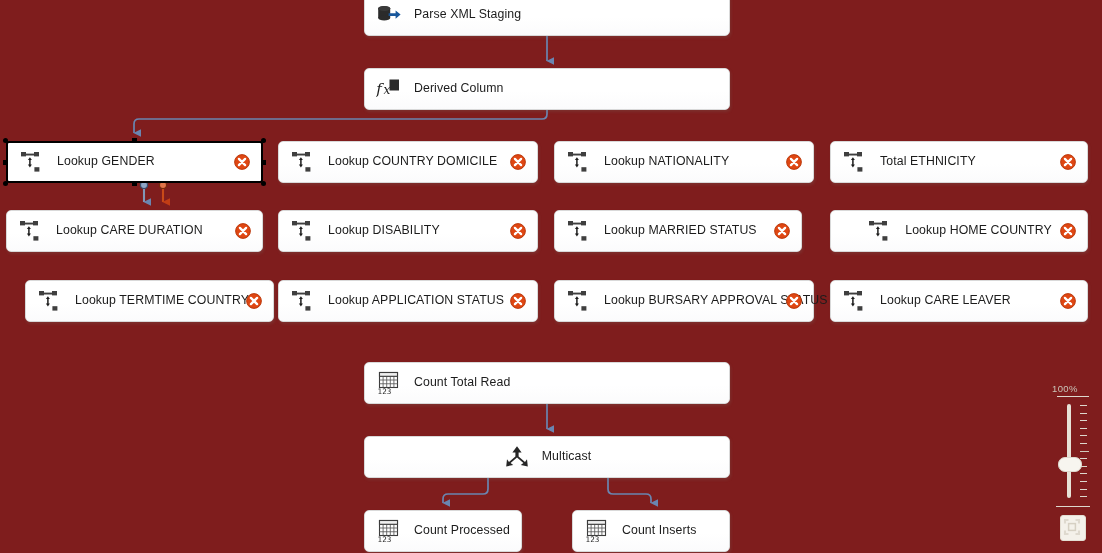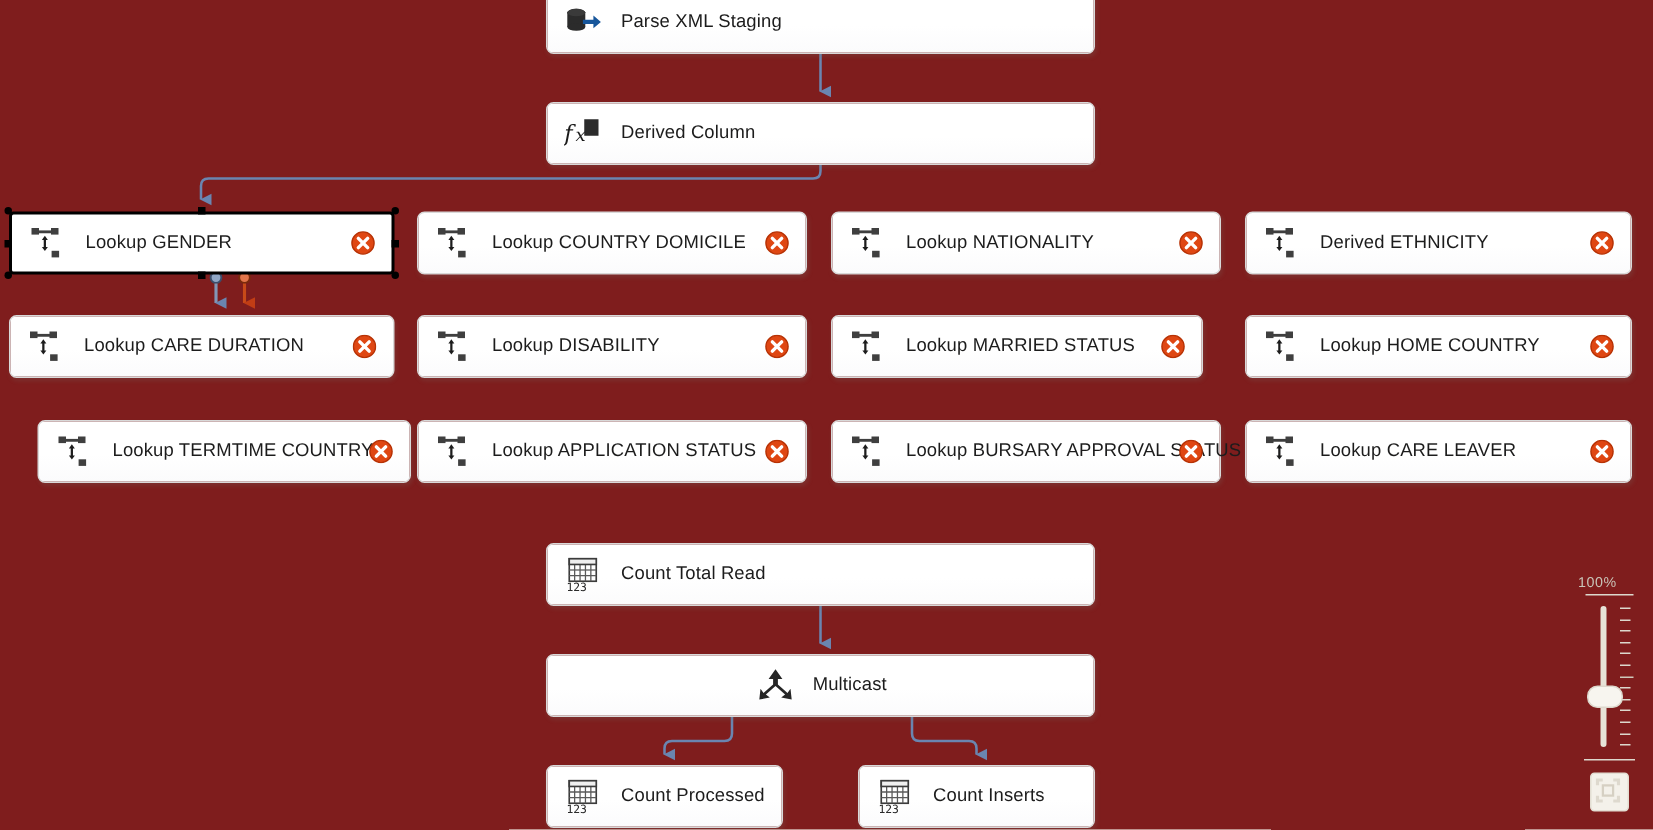--- a/index.html
+++ b/index.html
@@ -297,21 +297,21 @@
           <svg width="26" height="26" viewBox="0 0 26 26">
             <rect x="2" y="3" width="5" height="4.4" fill="#3f3f3f"></rect>
             <rect x="15" y="3" width="5" height="4.4" fill="#3f3f3f"></rect>
             <rect x="6.4" y="4.6" width="9.4" height="1.9" fill="#3f3f3f"></rect>
             <rect x="15.4" y="18.2" width="5" height="4.4" fill="#3f3f3f"></rect>
             <path d="M10.9,8.2 L12.9,11.0 L8.9,11.0 Z" fill="#1d1d1d"></path>
             <path d="M10.9,18.4 L12.9,15.6 L8.9,15.6 Z" fill="#1d1d1d"></path>
             <rect x="10.15" y="10.2" width="1.5" height="6.3" fill="#1d1d1d"></rect>
           </svg>
         </span>
-        <span class="lbl">Derived ETHNICITY</span>
+        <span class="lbl">Total ETHNICITY</span>
         <svg class="err" width="16" height="16" viewBox="0 0 16 16">
           <circle cx="8" cy="8" r="7.4" fill="#df4713"></circle>
           <circle cx="8" cy="8" r="7.4" fill="none" stroke="#b73205" stroke-width="0.9"></circle>
           <path d="M4.9,4.9 L11.1,11.1 M11.1,4.9 L4.9,11.1" stroke="#ffffff" stroke-width="2.3" stroke-linecap="round"></path>
         </svg>
       </div>
       <div class="comp" style="left: 6px; top: 210px; width: 257px; height: 42px;">
         <span class="ico">
           <svg width="26" height="26" viewBox="0 0 26 26">
             <rect x="2" y="3" width="5" height="4.4" fill="#3f3f3f"></rect>
@@ -361,21 +361,21 @@
             <rect x="10.15" y="10.2" width="1.5" height="6.3" fill="#1d1d1d"></rect>
           </svg>
         </span>
         <span class="lbl">Lookup MARRIED STATUS</span>
         <svg class="err" width="16" height="16" viewBox="0 0 16 16">
           <circle cx="8" cy="8" r="7.4" fill="#df4713"></circle>
           <circle cx="8" cy="8" r="7.4" fill="none" stroke="#b73205" stroke-width="0.9"></circle>
           <path d="M4.9,4.9 L11.1,11.1 M11.1,4.9 L4.9,11.1" stroke="#ffffff" stroke-width="2.3" stroke-linecap="round"></path>
         </svg>
       </div>
-      <div class="comp" style="left: 830px; top: 210px; width: 258px; height: 42px;">
+      <div class="comp" style="left: 830px; top: 210px; width: 258px; height: 42px; justify-content: center;">
         <span class="ico">
           <svg width="26" height="26" viewBox="0 0 26 26">
             <rect x="2" y="3" width="5" height="4.4" fill="#3f3f3f"></rect>
             <rect x="15" y="3" width="5" height="4.4" fill="#3f3f3f"></rect>
             <rect x="6.4" y="4.6" width="9.4" height="1.9" fill="#3f3f3f"></rect>
             <rect x="15.4" y="18.2" width="5" height="4.4" fill="#3f3f3f"></rect>
             <path d="M10.9,8.2 L12.9,11.0 L8.9,11.0 Z" fill="#1d1d1d"></path>
             <path d="M10.9,18.4 L12.9,15.6 L8.9,15.6 Z" fill="#1d1d1d"></path>
             <rect x="10.15" y="10.2" width="1.5" height="6.3" fill="#1d1d1d"></rect>
           </svg>

